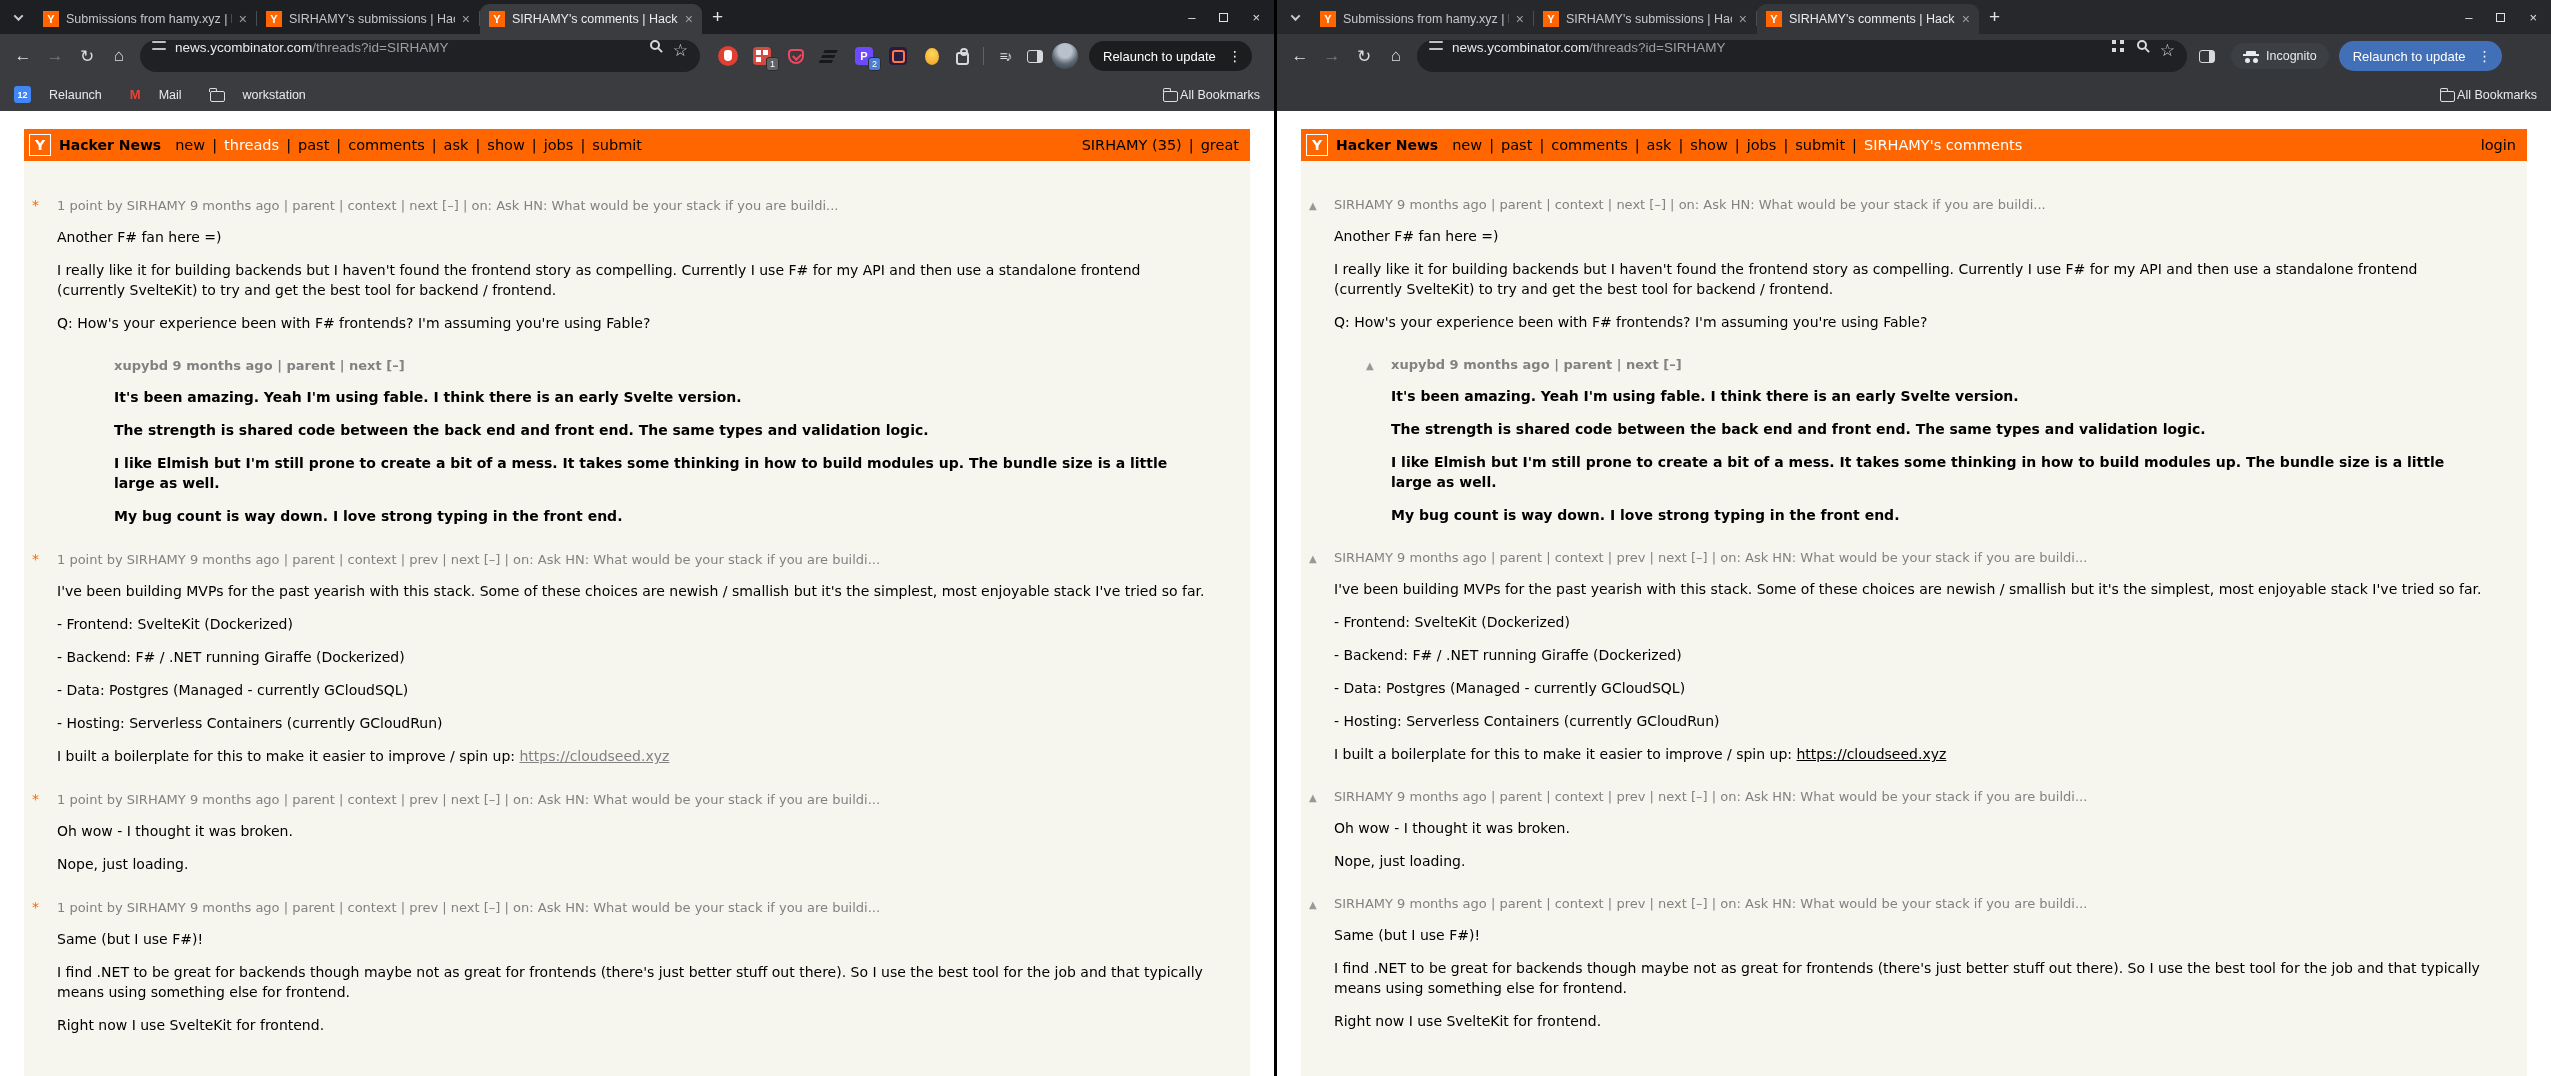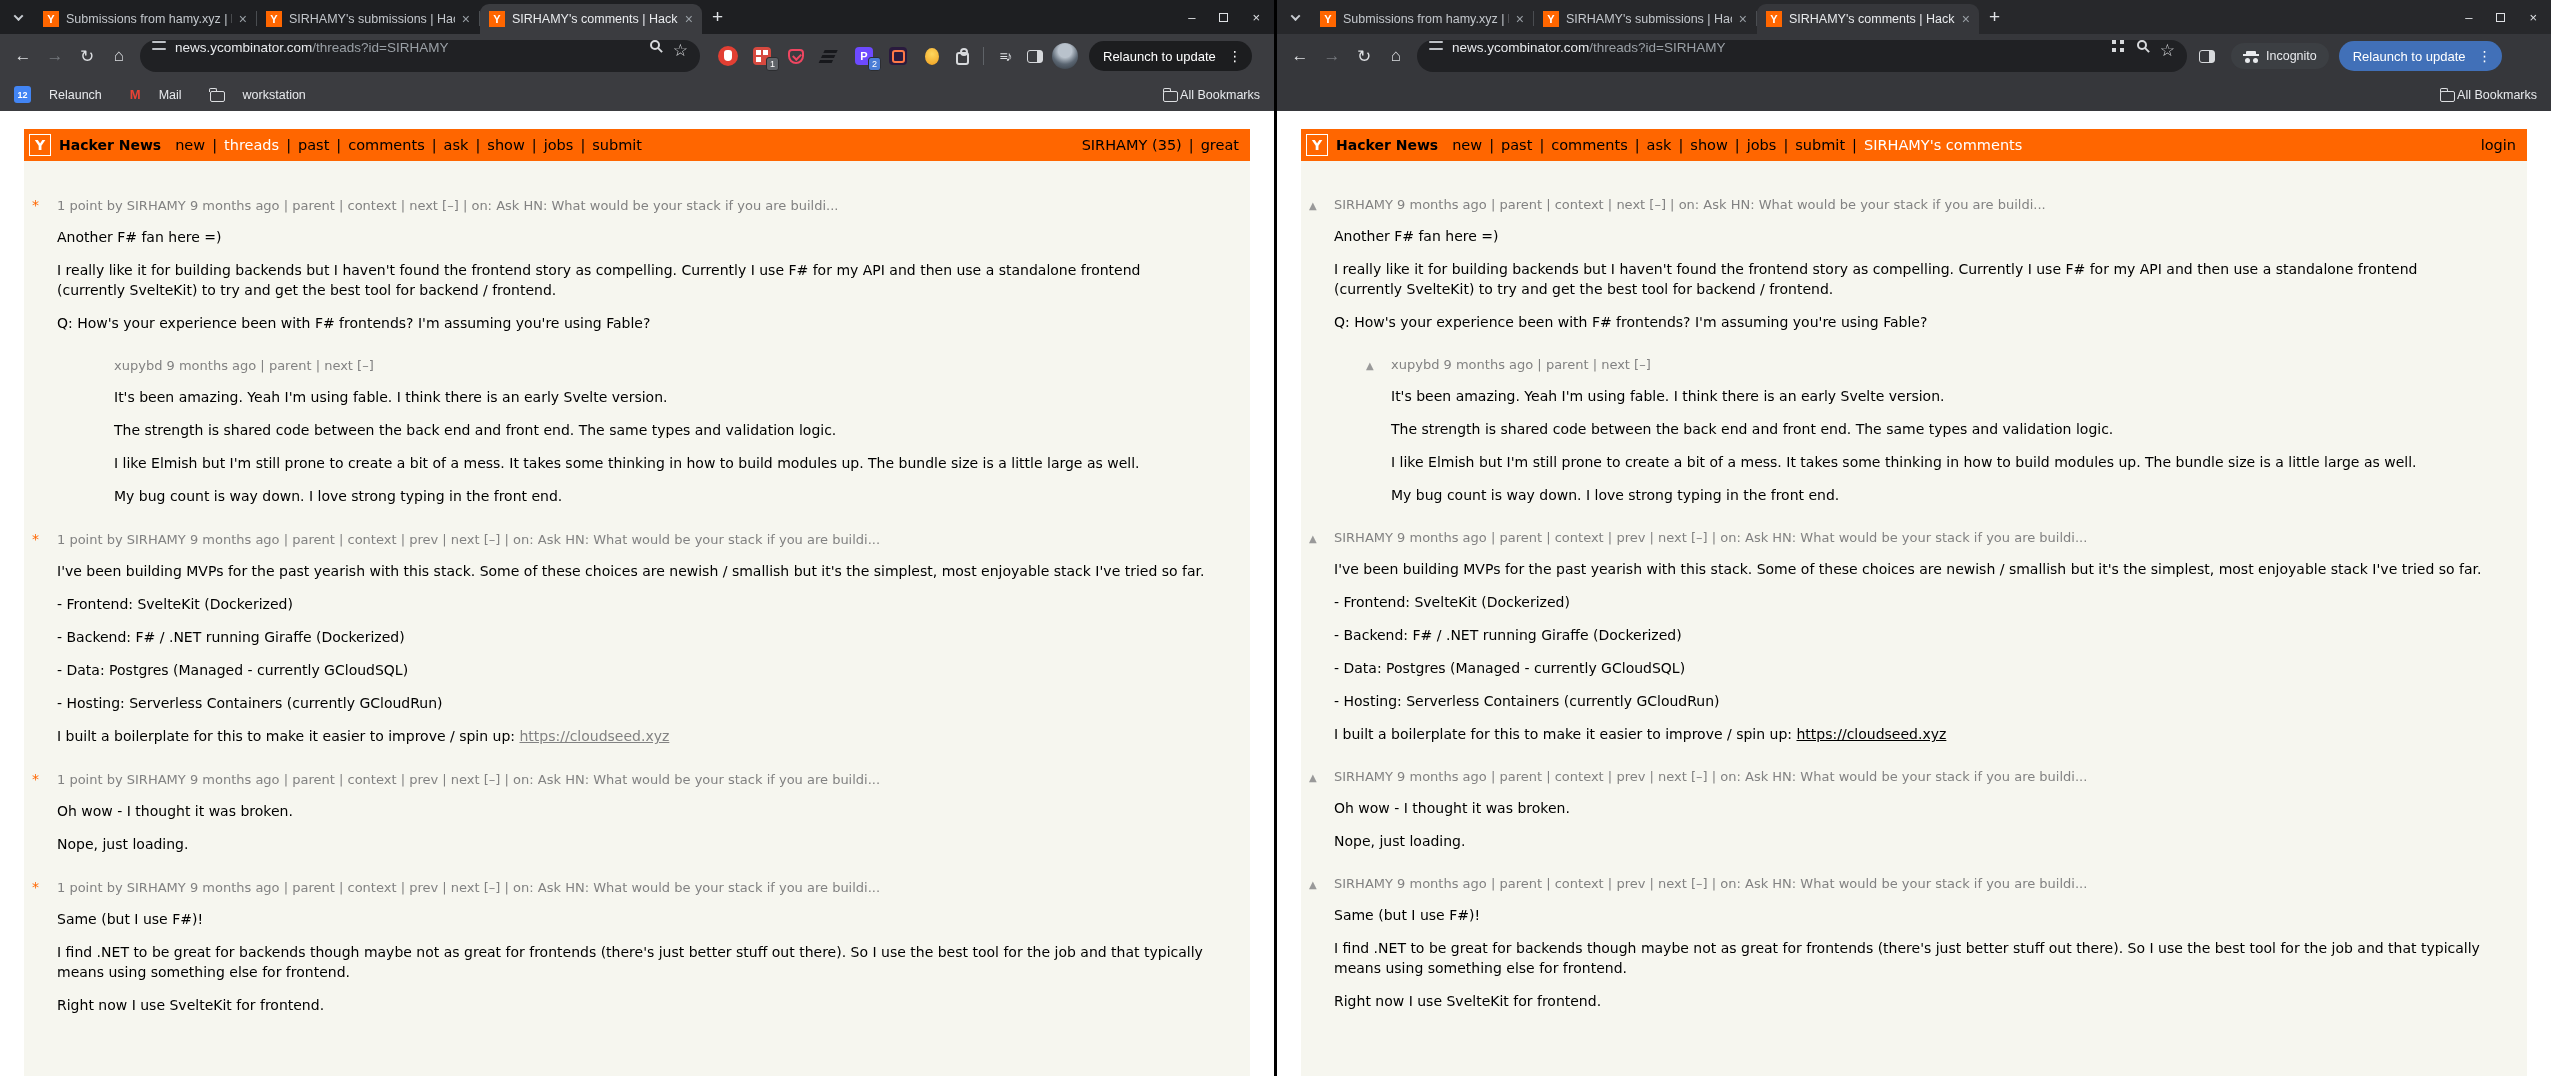--- a/index.html
+++ b/index.html
@@ -93,21 +93,21 @@
   .hn-logo { width:22px; height:22px; border:1px solid #fff; color:#fff; font-weight:bold; display:flex; align-items:center; justify-content:center; margin-right:8px; font-size:14px; flex:none; }
   .hn-brand { font-weight:bold; font-size:14px; margin-right:14px; }
   .hn-nav, .hn-bar-right { display:flex; align-items:center; }
   .hn-nav a, .hn-bar-right a { color:#000; text-decoration:none; }
   .hn-nav .sep, .hn-bar-right .sep { margin:0 7px; }
   .hn-nav .cur { color:#fff; }
   .hn-bar-right { margin-left:auto; padding-right:6px; }
 
   .comments { padding:36px 40px 30px 8px; }
   .comment { margin-bottom:25px; }
-  .comment.reply { margin-left:57px; }
+  .comment.reply { margin-left:57px;font-weight:bold; }
   .c-head { color:#828282; font-size:13px; margin-bottom:14px; display:flex; align-items:baseline; white-space:nowrap; overflow:hidden; }
   .marker { width:25px; flex:none; color:#ff6600; font-size:14px; }
   .marker.tri { color:#999; font-size:10px; }
   .c-head a { color:#828282; text-decoration:none; }
   .c-body { margin-left:25px; color:#000; font-size:14px; line-height:20px; }
   .c-body p { margin:0 0 13px; }
   .c-body p:last-child { margin-bottom:0; }
   .c-body a { text-decoration:underline; }
   .win-left  .c-body a { color:#828282; }
   .win-right .c-body a { color:#000; }

